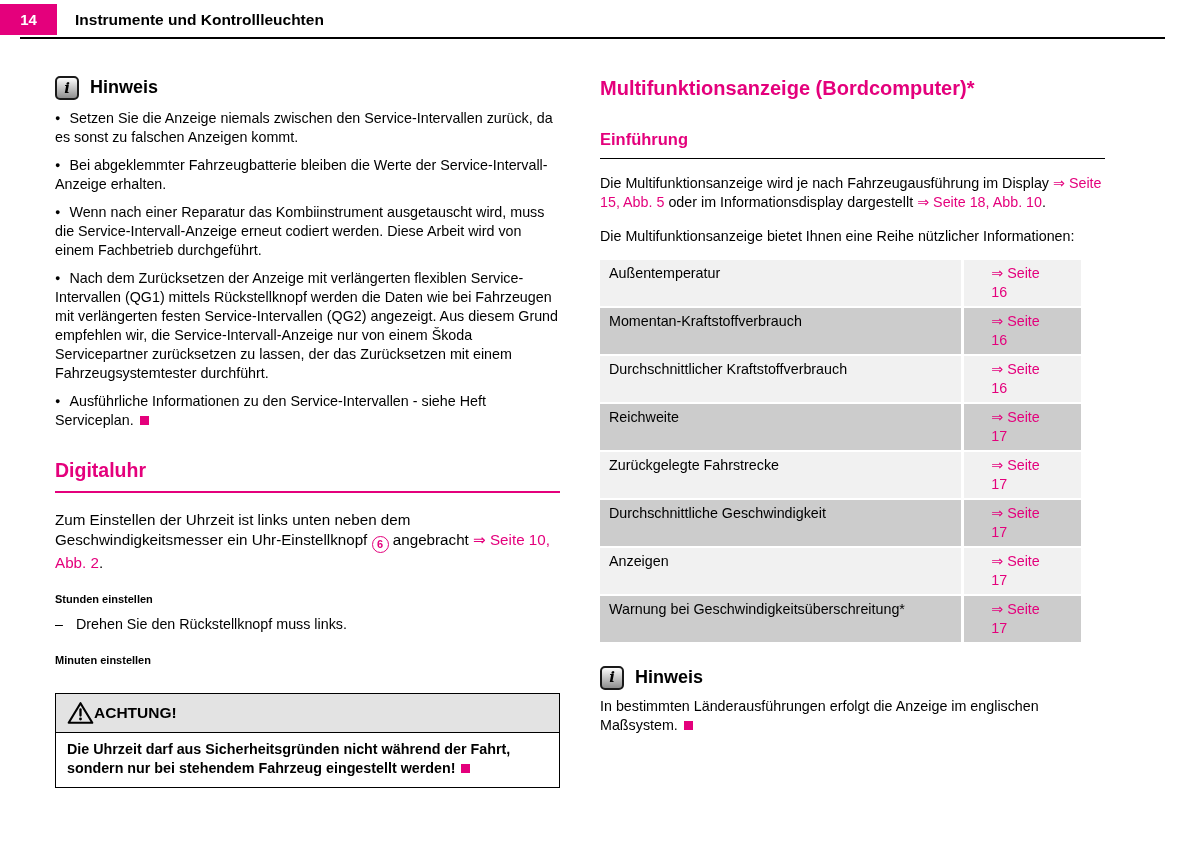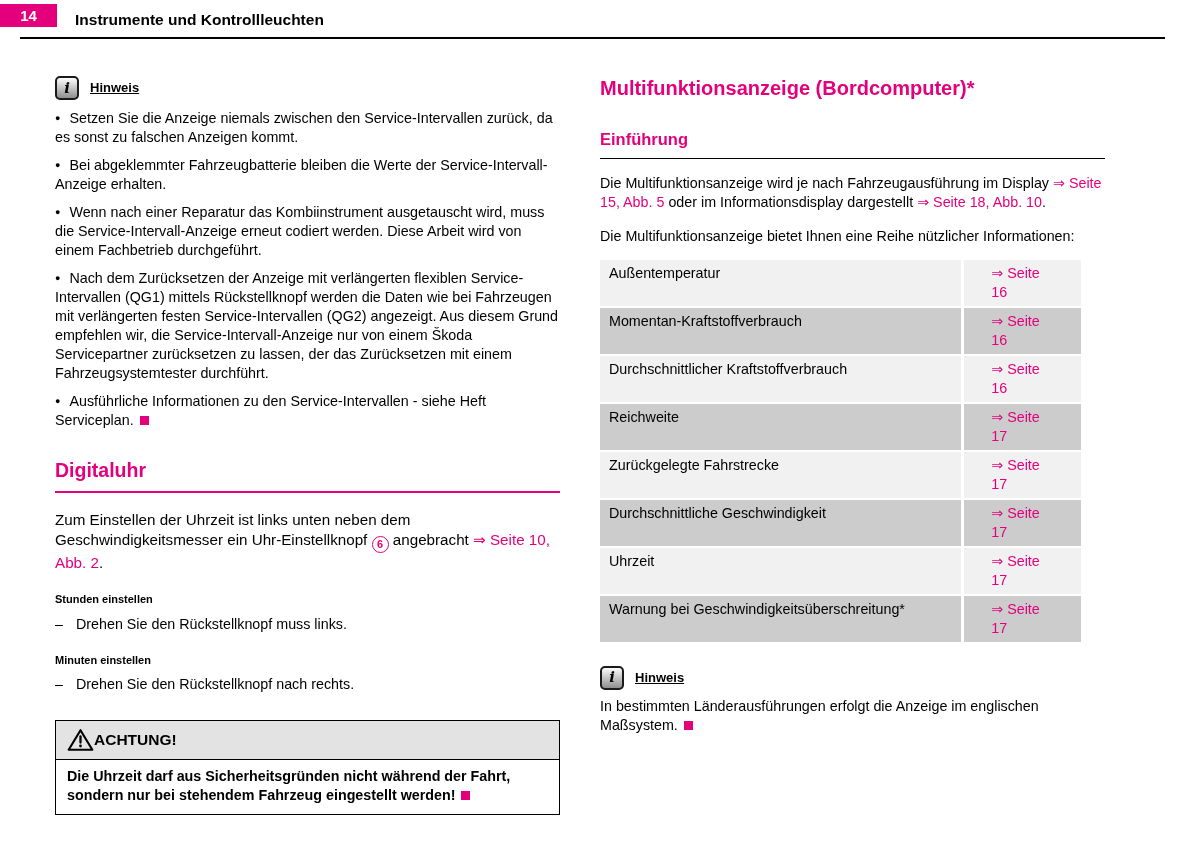--- a/index.html
+++ b/index.html
@@ -11,21 +11,21 @@
     line-height: 1.33;
     color: #000;
     position: relative;
     overflow: hidden;
   }
 
   
   .header { position: relative; height: 44px; }
   .page-tab {
     position: absolute; left: 0; top: 4px;
-    width: 57px; height: 23px;
+    width: 57px; height: 31px;
     background: var(--accent);
     color: #fff; font-weight: bold; font-size: 15px;
     display: flex; align-items: center; justify-content: center;
   }
   .chapter-title {
     position: absolute; left: 75px; top: 10px;
     font-size: 15.5px; font-weight: bold;
   }
   .header-rule {
     position: absolute; left: 20px; width: 1145px; top: 37px;
@@ -42,21 +42,21 @@
     width: 24px; height: 24px;
     border: 2px solid #1a1a1a; border-radius: 5px;
     background: linear-gradient(#fdfdfd, #8e8e8e);
     display: inline-flex; align-items: center; justify-content: center;
     flex: 0 0 24px;
   }
   .info-glyph {
     font-family: "DejaVu Serif", serif;
     font-style: italic; font-weight: bold; font-size: 15px; line-height: 1;
   }
-  .note-title { font-weight: bold; font-size: 13px; text-decoration: underline; }
+  .note-title { font-weight: bold; font-size: 18px; }
   .note-text { margin-top: 7px; }
 
   
   .bullet-item { margin-top: 9px; }
   .bullet-item::before { content: "●"; font-size: 9px; margin-right: 9px; position: relative; top: -2px; }
   .dash-item { margin-top: 8px; }
   .dash-item::before { content: "–"; margin-right: 13px; }
 
   
   .h-main {
@@ -146,21 +146,20 @@
         <span>Zum Einstellen der Uhrzeit ist links unten neben dem Geschwindigkeitsmesser ein Uhr-Einstellknopf</span>
         <span class="circ-num">6</span>
         <span>angebracht</span>
         <span class="xref">⇒ Seite 10, Abb. 2</span><span>.</span>
       </p>
 
       <h3 class="h-bold">Stunden einstellen</h3>
       <p class="dash-item"><span>Drehen Sie den Rückstellknopf muss links.</span></p>
 
       <h3 class="h-bold">Minuten einstellen</h3>
-      <p class="dash-item"><span>Drehen Sie den Rückstellknopf nach rechts.</span></p>
 
       <div class="warning-box">
         <div class="warning-head">
           <span class="warn-icon">
             <svg width="27" height="24" viewBox="0 0 27 24">
               <path d="M13.5 2.2 L25.3 21.8 H1.7 Z" fill="none" stroke="#000" stroke-width="2.1" stroke-linejoin="round"></path>
               <path d="M13.5 8.5 L13.5 14.5" stroke="#000" stroke-width="2.3" stroke-linecap="round"></path>
               <circle cx="13.5" cy="18" r="1.4" fill="#000"></circle>
             </svg>
           </span>
@@ -207,21 +206,21 @@
         </div>
         <div class="t-row row-light">
           <div class="t-label">Zurückgelegte Fahrstrecke</div>
           <div class="t-ref xref">⇒ Seite 17</div>
         </div>
         <div class="t-row row-dark">
           <div class="t-label">Durchschnittliche Geschwindigkeit</div>
           <div class="t-ref xref">⇒ Seite 17</div>
         </div>
         <div class="t-row row-light">
-          <div class="t-label">Uhrzeit</div>
+          <div class="t-label">Anzeigen</div>
           <div class="t-ref xref">⇒ Seite 17</div>
         </div>
         <div class="t-row row-dark">
           <div class="t-label">Warnung bei Geschwindigkeitsüberschreitung*</div>
           <div class="t-ref xref">⇒ Seite 17</div>
         </div>
       </div>
 
       <div class="note-header" style="margin-top:24px;">
         <span class="info-icon">

